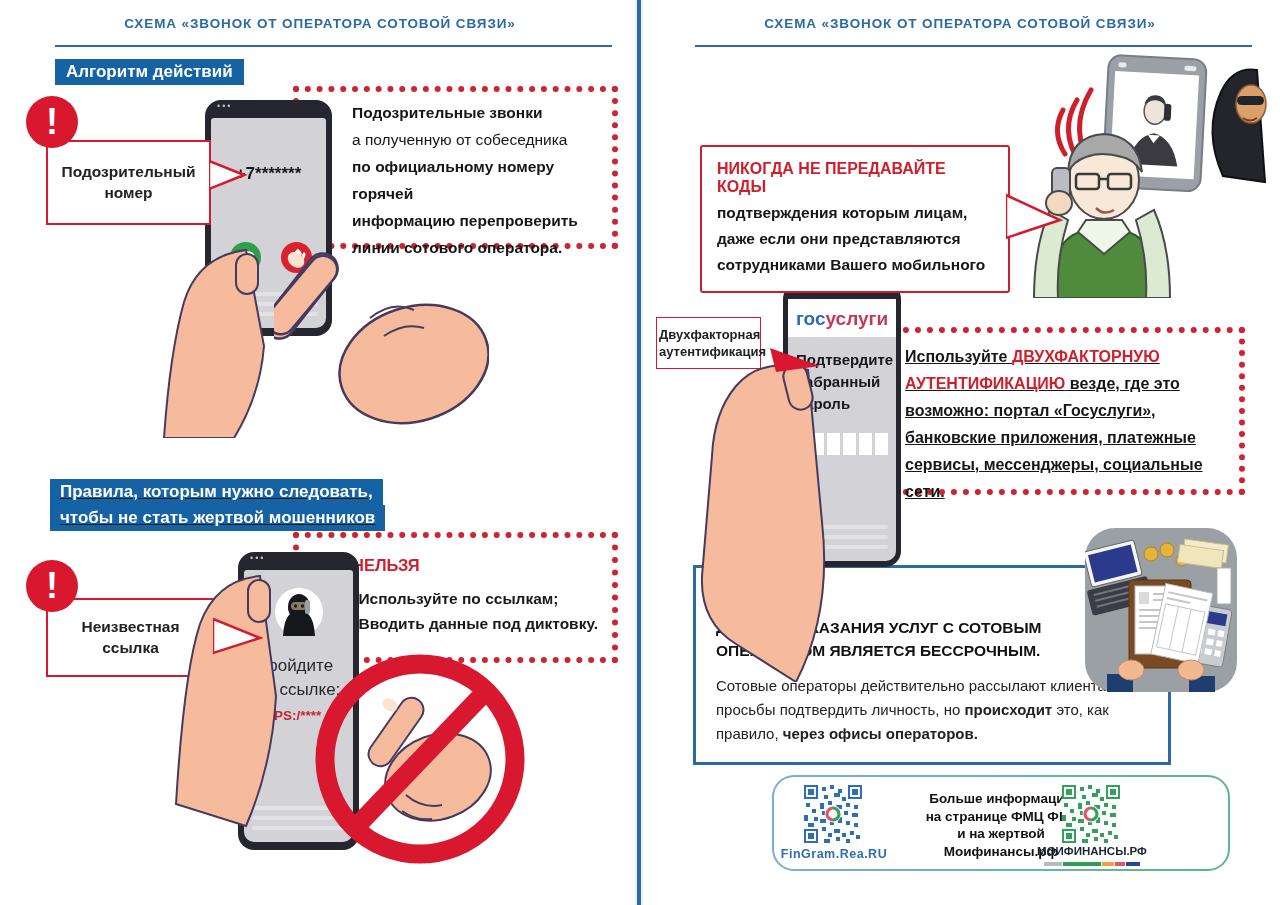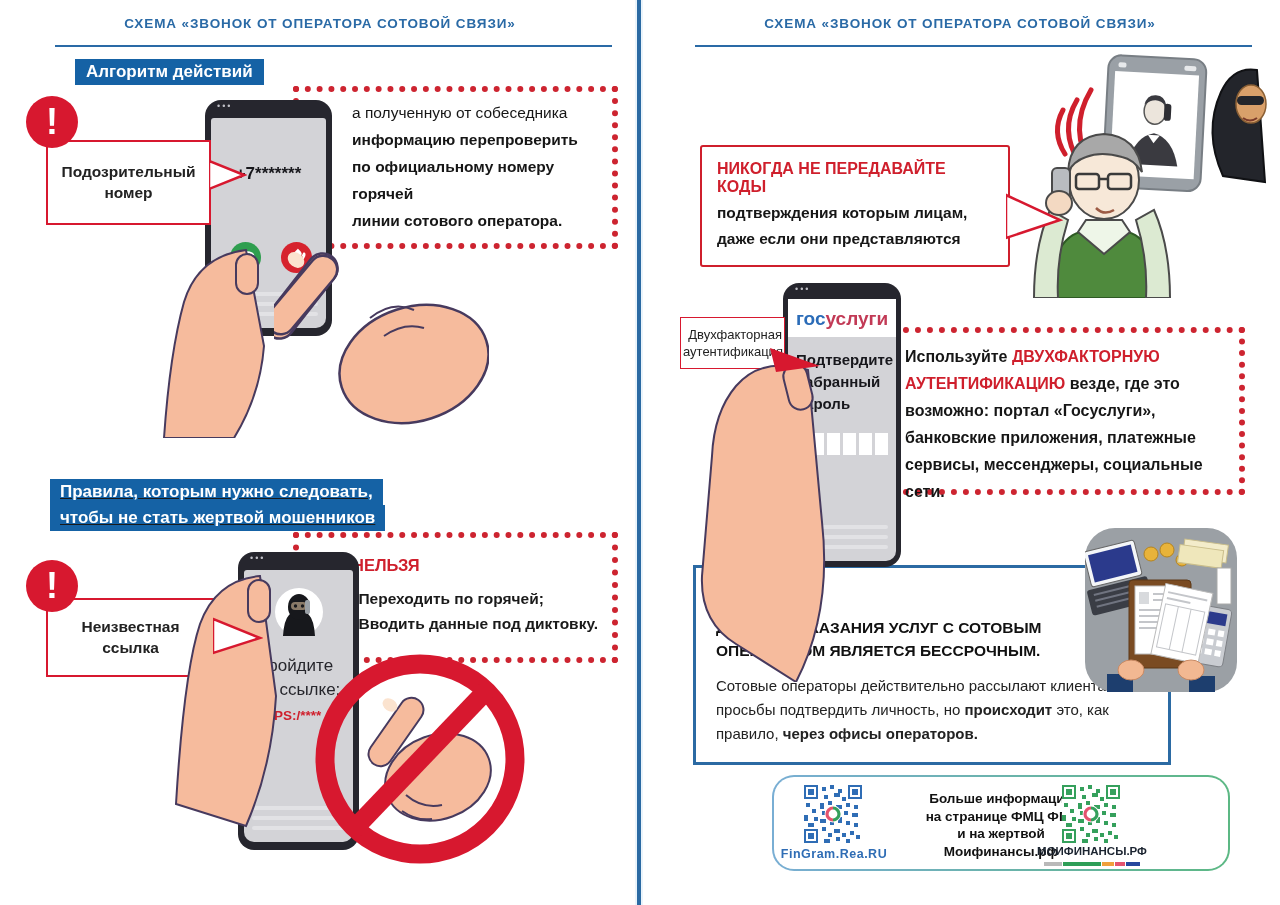--- a/index.html
+++ b/index.html
@@ -72,22 +72,22 @@
   .pwrow{position:absolute;left:7px;top:96px;display:flex;gap:3px;}
   .pwrow div{width:13px;height:22px;background:#fff;}
 
   
   .codes-box{position:absolute;left:700px;top:145px;width:276px;border:2.5px solid #cf1f2c;
              border-radius:3px;background:#fff;padding:13px 15px;z-index:4;}
   .codes-title{font-weight:bold;font-size:16px;color:#cf1f2c;margin-bottom:4px;}
   .codes-line{font-weight:bold;font-size:15.5px;line-height:26px;color:#161616;}
 
   
-  .tfa-label{position:absolute;left:680px;top:317px;width:99px;border:1.5px solid #d7182f;
-             background:#fff;text-align:right;font-size:13px;font-weight:normal;color:#222;
+  .tfa-label{position:absolute;left:656px;top:317px;width:99px;border:1.5px solid #d7182f;
+             background:#fff;text-align:right;font-size:13px;font-weight:bold;color:#222;
              padding:8px 2px;line-height:17px;z-index:4;}
 
   
   .imp-box{position:absolute;left:693px;top:565px;width:432px;border:3px solid #2b6aa3;
            background:#fff;padding:14px 20px 16px 20px;z-index:2;}
   .imp-badge{display:inline-block;background:#d7182f;color:#fff;font-weight:bold;font-size:17px;
              padding:2px 9px;}
   .imp-title{font-weight:bold;font-size:15.5px;line-height:23px;margin-top:10px;width:330px;color:#111;}
   .imp-para{font-size:15px;line-height:24px;margin-top:12px;width:432px;color:#222;}
 
@@ -169,27 +169,28 @@
           </g>
         <circle cx="14.5" cy="14.5" r="4.2" fill="#fff"></circle>
         <path d="M14.5 11.5 a3 3 0 0 1 0 6" fill="none" stroke="#35a05c" stroke-width="1.6"></path>
         <path d="M14.5 17.5 a3 3 0 0 1 0 -6" fill="none" stroke="#e4536e" stroke-width="1.6"></path>
       </symbol>
     </defs>
   </svg>
 
   <div class="hdr" style="left:0;">СХЕМА «ЗВОНОК ОТ ОПЕРАТОРА СОТОВОЙ СВЯЗИ»</div>
   <div class="rule" style="left:55px;"></div>
-  <div class="badge" style="left:55px;top:59px;margin-left:20px;">Алгоритм действий</div>
+  <div class="badge" style="left:55px;top:59px;">Алгоритм действий</div>
 
   <div class="dotted" style="left:293px;top:86px;width:313px;height:151px;"></div>
   <div class="note-lines" style="left:352px;top:99px;width:266px;z-index:2;">
+    <div class="b">Подозрительные звонки</div>
     <div>а полученную от собеседника</div>
+    <div class="b">по официальному номеру горячей</div>
     <div class="b">информацию перепроверить</div>
-    <div class="b">по официальному номеру горячей</div>
     <div class="b">линии сотового оператора.</div>
   </div>
 
   <div class="excl" style="left:26px;top:96px;"><span>!</span></div>
   <div class="bubble" style="left:46px;top:140px;width:161px;height:81px;">
     <div>Подозрительный</div>
     <div>номер</div>
   </div>
   <svg class="tail" style="left:209px;top:158px;" width="38" height="34">
     <polygon points="0,3 35,17 0,31" fill="#fff" stroke="#d7182f" stroke-width="2.5"></polygon>
@@ -227,21 +228,21 @@
   </svg>
 
   <div class="badge2" style="left:50px;top:479px;text-decoration:underline;">
     <span>Правила, которым нужно следовать,</span>
     <span>чтобы не стать жертвой мошенников</span>
   </div>
 
   <div class="dotted" style="left:293px;top:532px;width:313px;height:119px;"></div>
   <div class="notitle" style="left:352px;top:556px;z-index:2;">НЕЛЬЗЯ</div>
   <div class="abs" style="left:346px;top:583px;z-index:2;">
-    <div class="bullet-row"><span class="bul">•</span><span>Переходить по горячей;</span></div>
+    <div class="bullet-row"><span class="bul">•</span><span>Используйте по ссылкам;</span></div>
     <div class="bullet-row"><span class="bul">•</span><span>Вводить данные под диктовку.</span></div>
   </div>
 
   <div class="excl" style="left:26px;top:560px;"><span>!</span></div>
   <div class="bubble" style="left:46px;top:598px;width:165px;height:75px;">
     <div>Неизвестная</div>
     <div>ссылка</div>
   </div>
   <svg class="tail" style="left:213px;top:616px;" width="50" height="40">
     <polygon points="0,3 47,22 0,37" fill="#fff" stroke="#d7182f" stroke-width="2.5"></polygon>
@@ -332,20 +333,21 @@
     <line x1="87" y1="73" x2="96" y2="73" stroke="#3a3a3a" stroke-width="2.5"></line>
     <path d="M84 102 q8 8 18 2" fill="none" stroke="#9c5a44" stroke-width="2.5"></path>
     <rect x="40" y="62" width="18" height="32" rx="5" fill="#b9bcc0" stroke="#4a4a4a" stroke-width="2"></rect>
     <ellipse cx="47" cy="97" rx="13" ry="12" fill="#f3d9c2" stroke="#4a4a4a" stroke-width="2"></ellipse>
   </svg>
 
   <div class="codes-box">
     <div class="codes-title">НИКОГДА НЕ ПЕРЕДАВАЙТЕ КОДЫ</div>
     <div class="codes-line">подтверждения которым лицам,</div>
     <div class="codes-line">даже если они представляются</div>
+    <div class="codes-line">сотрудниками Вашего мобильного</div>
   </div>
   <svg class="tail" style="left:1006px;top:192px;" width="58" height="50">
     <polygon points="0,3 54,28 0,46" fill="#fff" stroke="#d7182f" stroke-width="2.5"></polygon>
   </svg>
 
   <div class="tfa-label">
     <div>Двухфакторная</div>
     <div>аутентификация</div>
   </div>
   <svg class="tail" style="left:770px;top:346px;" width="52" height="28">
@@ -375,21 +377,21 @@
           <div></div>
         </div>
     </div>
   </div>
   <svg class="abs" style="left:700px;top:352px;z-index:4;" width="130" height="330">
     <path d="M108 18 q-46 -14 -72 16 q-22 26 -24 70 l-10 120 q-2 46 34 68 l60 38 q36 -70 26 -160 z" fill="#f6bb9d" stroke="#473a5e" stroke-width="2"></path>
     <rect x="86" y="12" width="24" height="46" rx="12" transform="rotate(-14 98 35)" fill="#f6bb9d" stroke="#473a5e" stroke-width="2"></rect>
   </svg>
 
   <div class="dotted" style="left:855px;top:327px;width:378px;height:156px;"></div>
-  <div class="abs" style="left:905px;top:343px;width:300px;z-index:2;font-weight:bold;font-size:16px;line-height:27px;color:#161616;">
+  <div class="abs" style="left:905px;top:343px;width:300px;z-index:2;font-weight:bold;font-size:16px;line-height:27px;color:#161616;text-decoration:underline;">
     <span>Используйте </span><span class="red">ДВУХФАКТОРНУЮ АУТЕНТИФИКАЦИЮ</span><span> везде, где это возможно: портал «Госуслуги», банковские приложения, платежные сервисы, мессенджеры, социальные сети.</span>
   </div>
 
   <div class="imp-box">
     <div class="imp-badge">Важно!</div>
     <div class="imp-title">ДОГОВОР ОКАЗАНИЯ УСЛУГ С СОТОВЫМ ОПЕРАТОРОМ ЯВЛЯЕТСЯ БЕССРОЧНЫМ.</div>
     <div class="imp-para">
       <span>Сотовые операторы действительно рассылают клиентам просьбы подтвердить личность, но </span><span class="b">происходит</span><span> это, как правило, </span><span class="b">через офисы операторов.</span>
     </div>
   </div>

